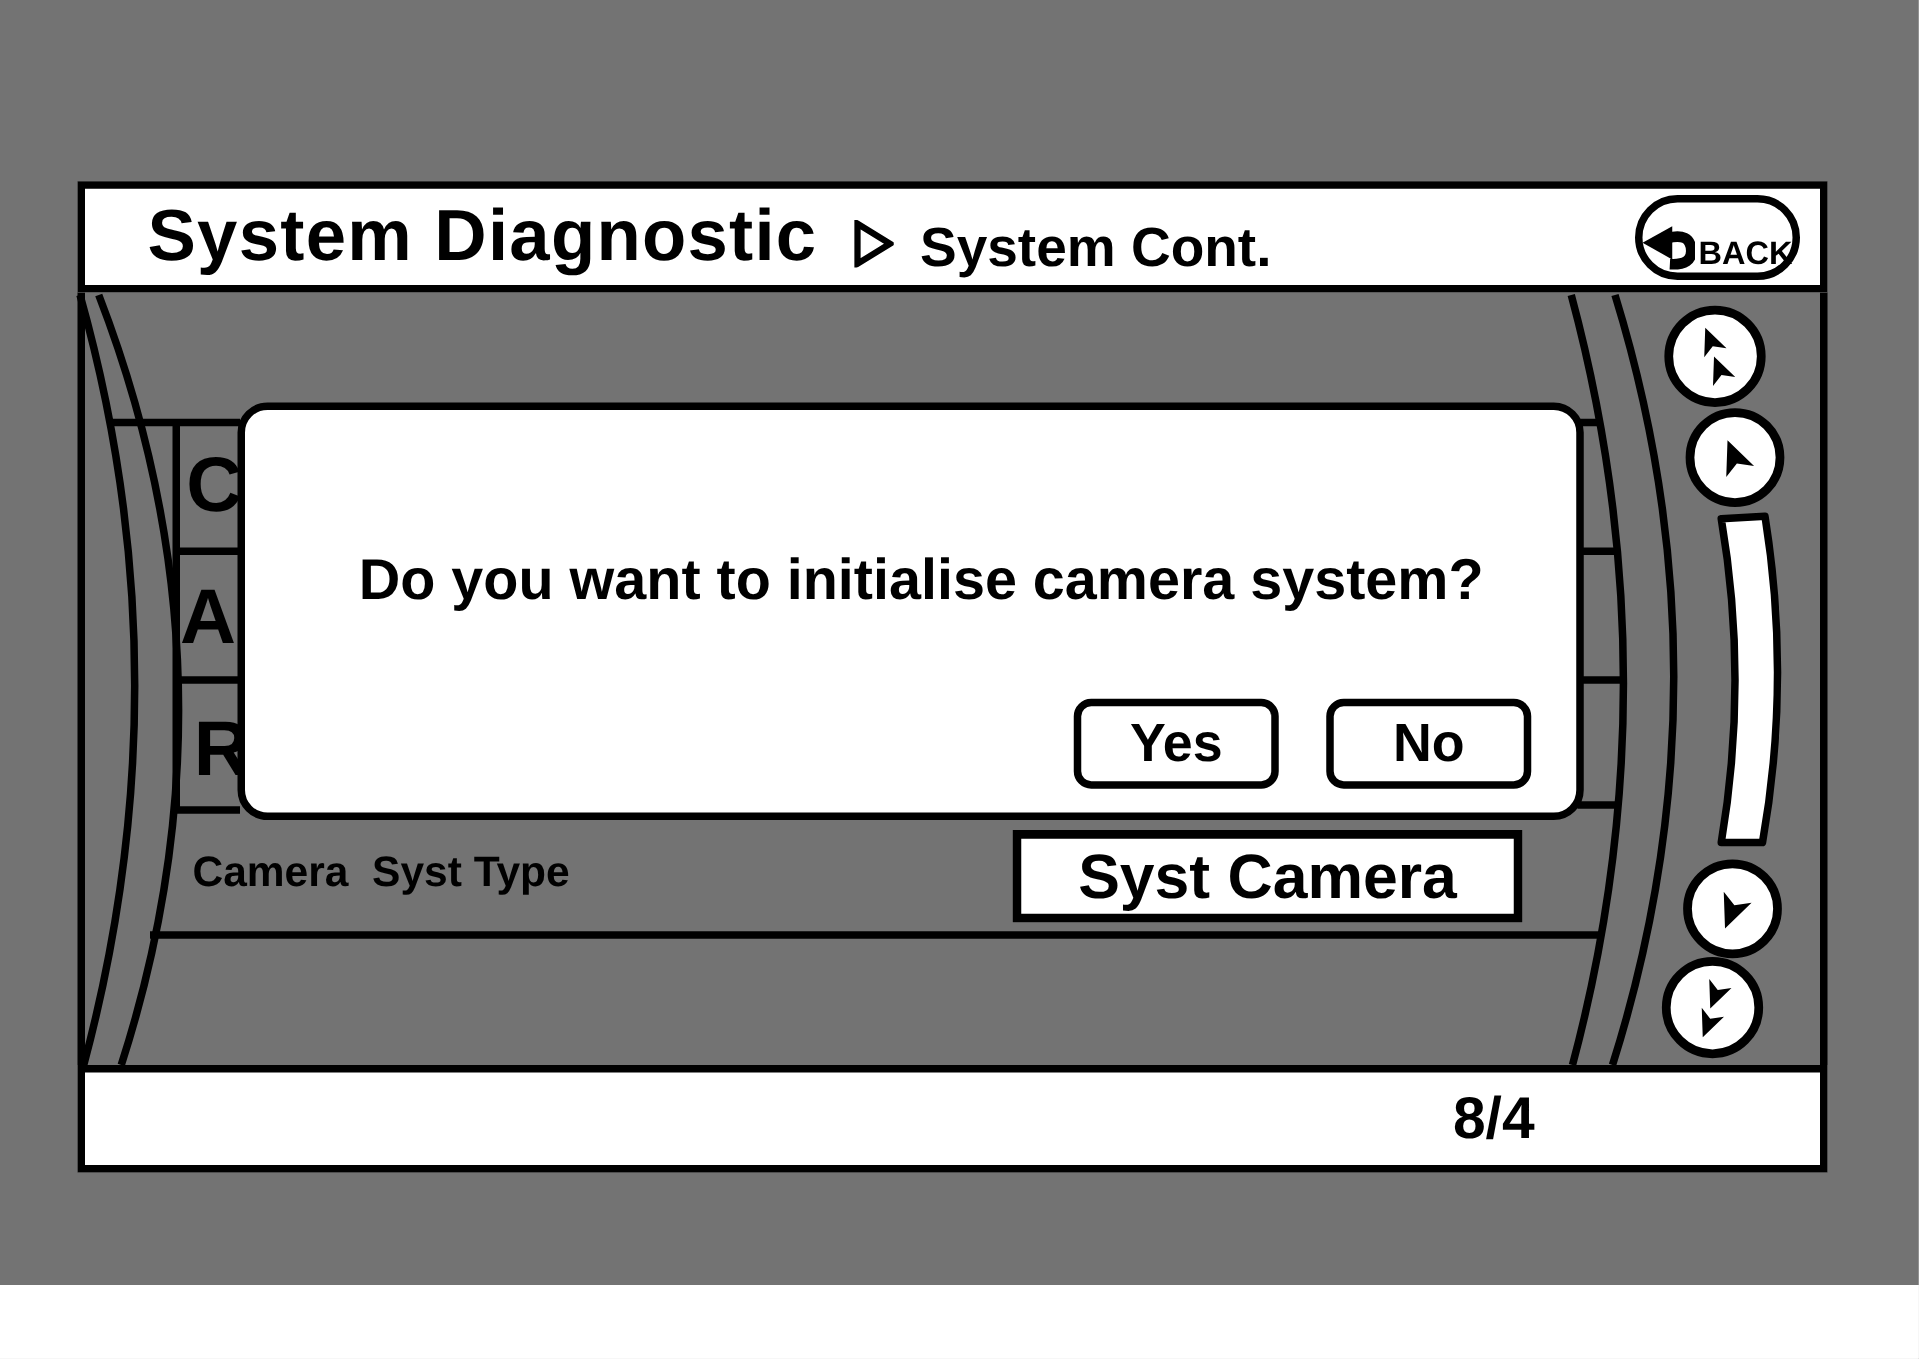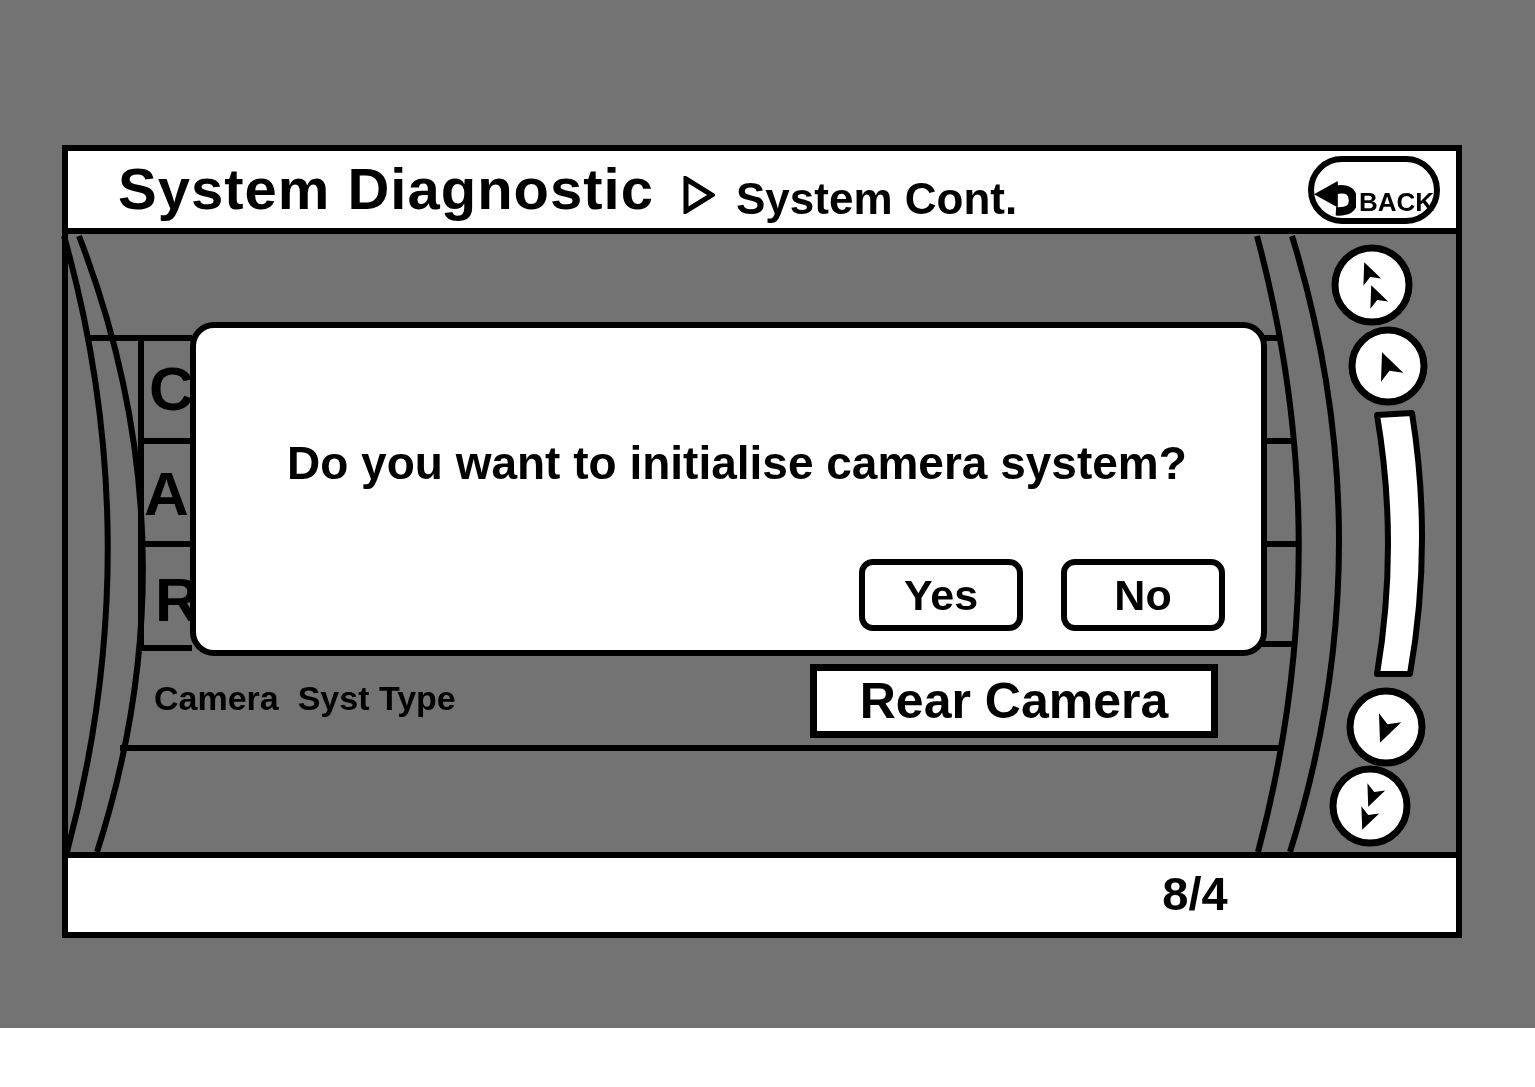--- a/index.html
+++ b/index.html
@@ -161,21 +161,21 @@
         <polygon points="0,-16 12,11 0,4 -12,11" transform="translate(1367,818) rotate(202) scale(0.8)"></polygon>
       </g>
     </g>
   </svg>
 
   <div class="abs frag frag-c">C</div>
   <div class="abs frag frag-a">A</div>
   <div class="abs frag frag-r">R</div>
 
   <div class="abs type-label">Camera  Syst Type</div>
-  <div class="abs type-value">Rear Camera</div>
+  <div class="abs type-value">Syst Camera</div>
 
   <div class="abs dialog">
     <div class="dialog-msg">Do you want to initialise camera system?</div>
     <div class="dlg-btn btn-yes">Yes</div>
     <div class="dlg-btn btn-no">No</div>
   </div>
 
   <div class="abs statusbar"></div>
   <div class="abs page-ind">8/4</div>
 

